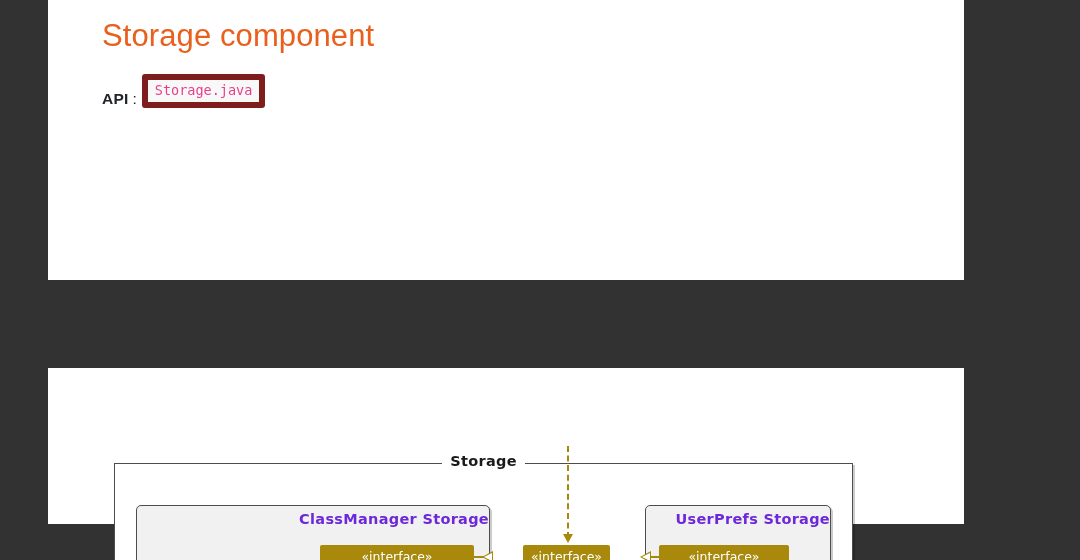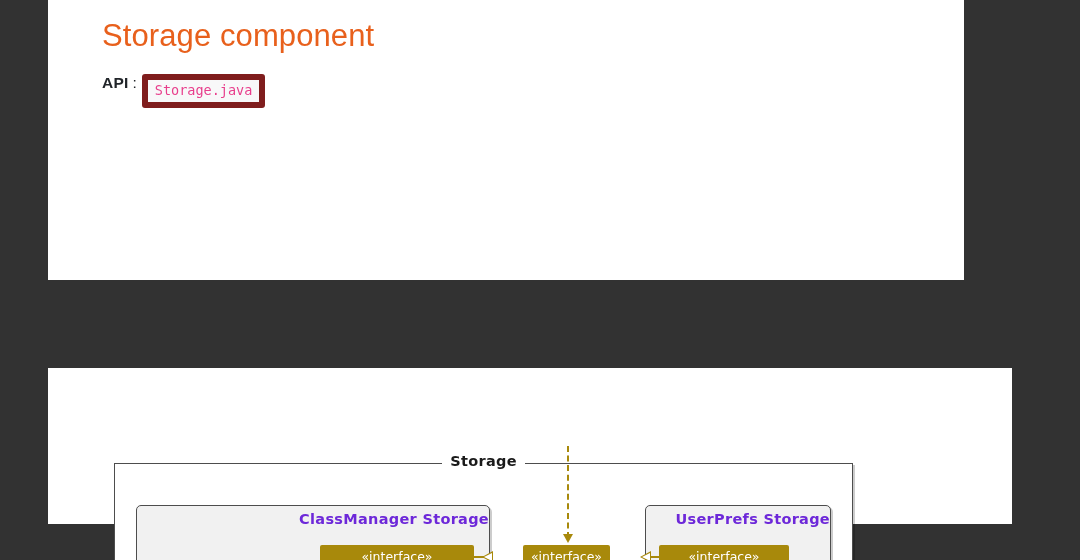--- a/index.html
+++ b/index.html
@@ -16,39 +16,39 @@
   }
 
   
   .page {
     position: absolute;
     left: 48px;
     width: 916px;
     background: #ffffff;
   }
   #page-one   { top: 0px;   height: 280px; }
-  #page-two   { top: 368px; height: 156px; padding-left: 48px; }
+  #page-two   { top: 368px; height: 156px; }
 
   
   .heading {
     position: absolute;
     left: 54px;
     top: 18px;
     font-size: 31px;
     font-weight: 400;
     color: #e8601c;
     letter-spacing: 0.1px;
     white-space: nowrap;
   }
   .api-line {
     position: absolute;
     left: 54px;
     top: 74px;
     display: flex;
-    align-items: flex-start;
+    align-items: flex-end;
     white-space: nowrap;
   }
   .api-label {
     font-size: 15.5px;
     font-weight: bold;
     color: #212529;
     letter-spacing: 0.2px;
   }
   .api-colon {
     font-size: 15.5px;

